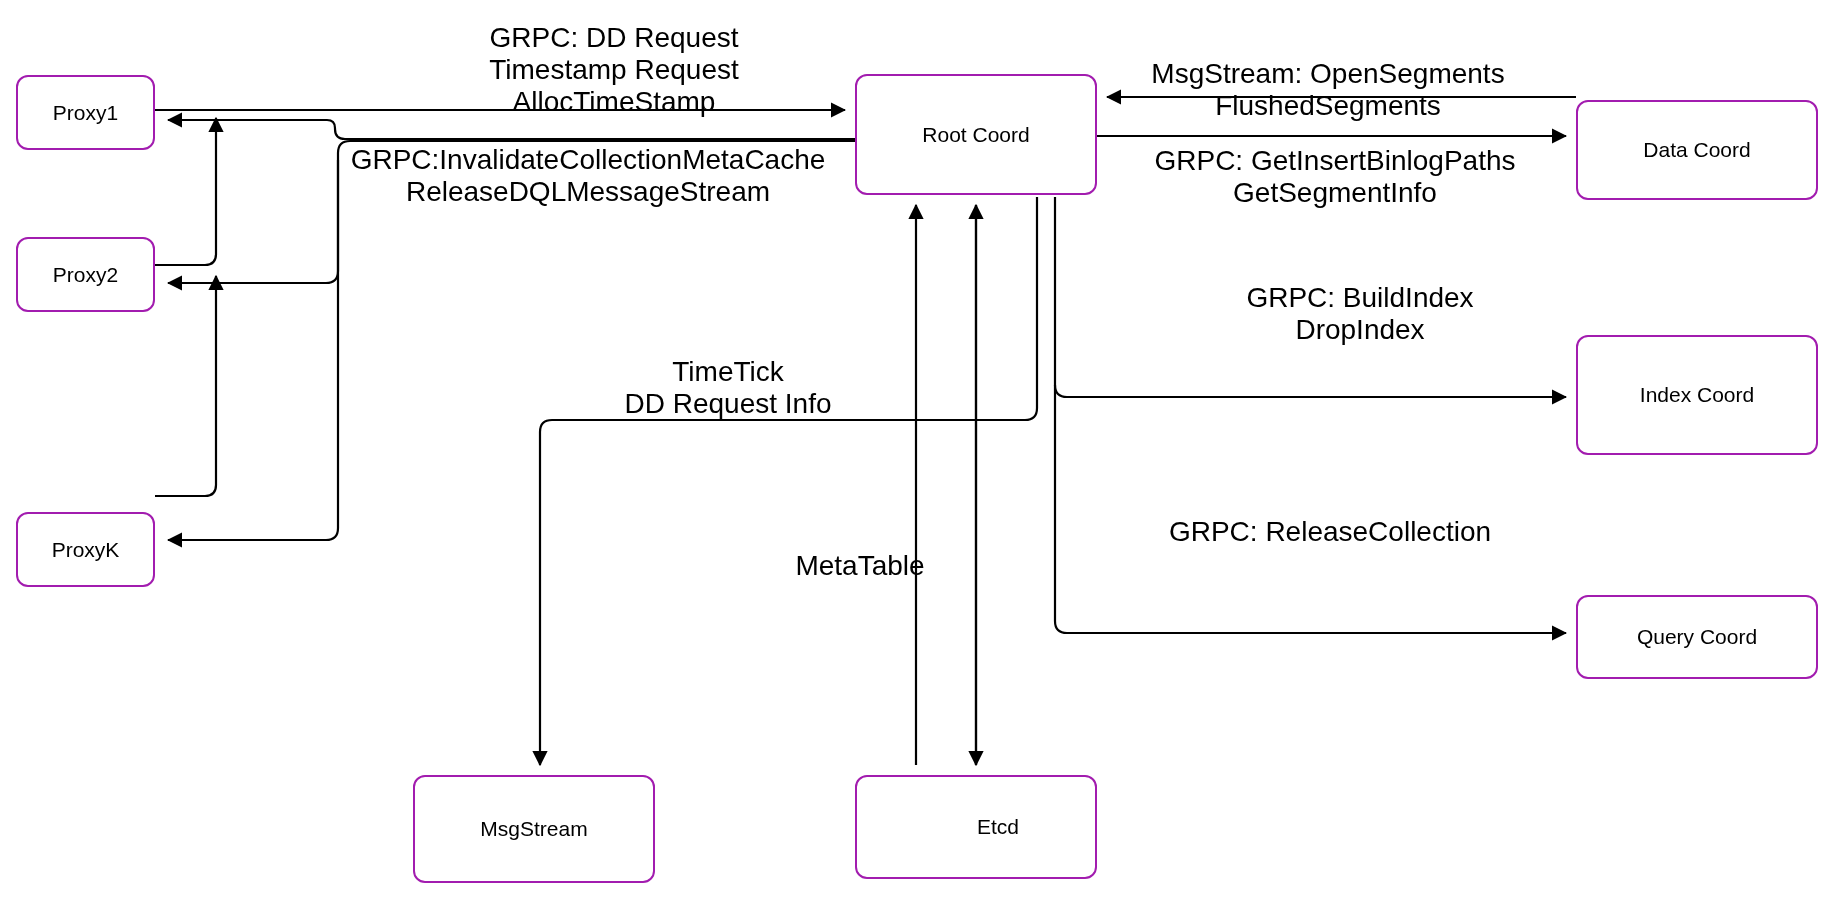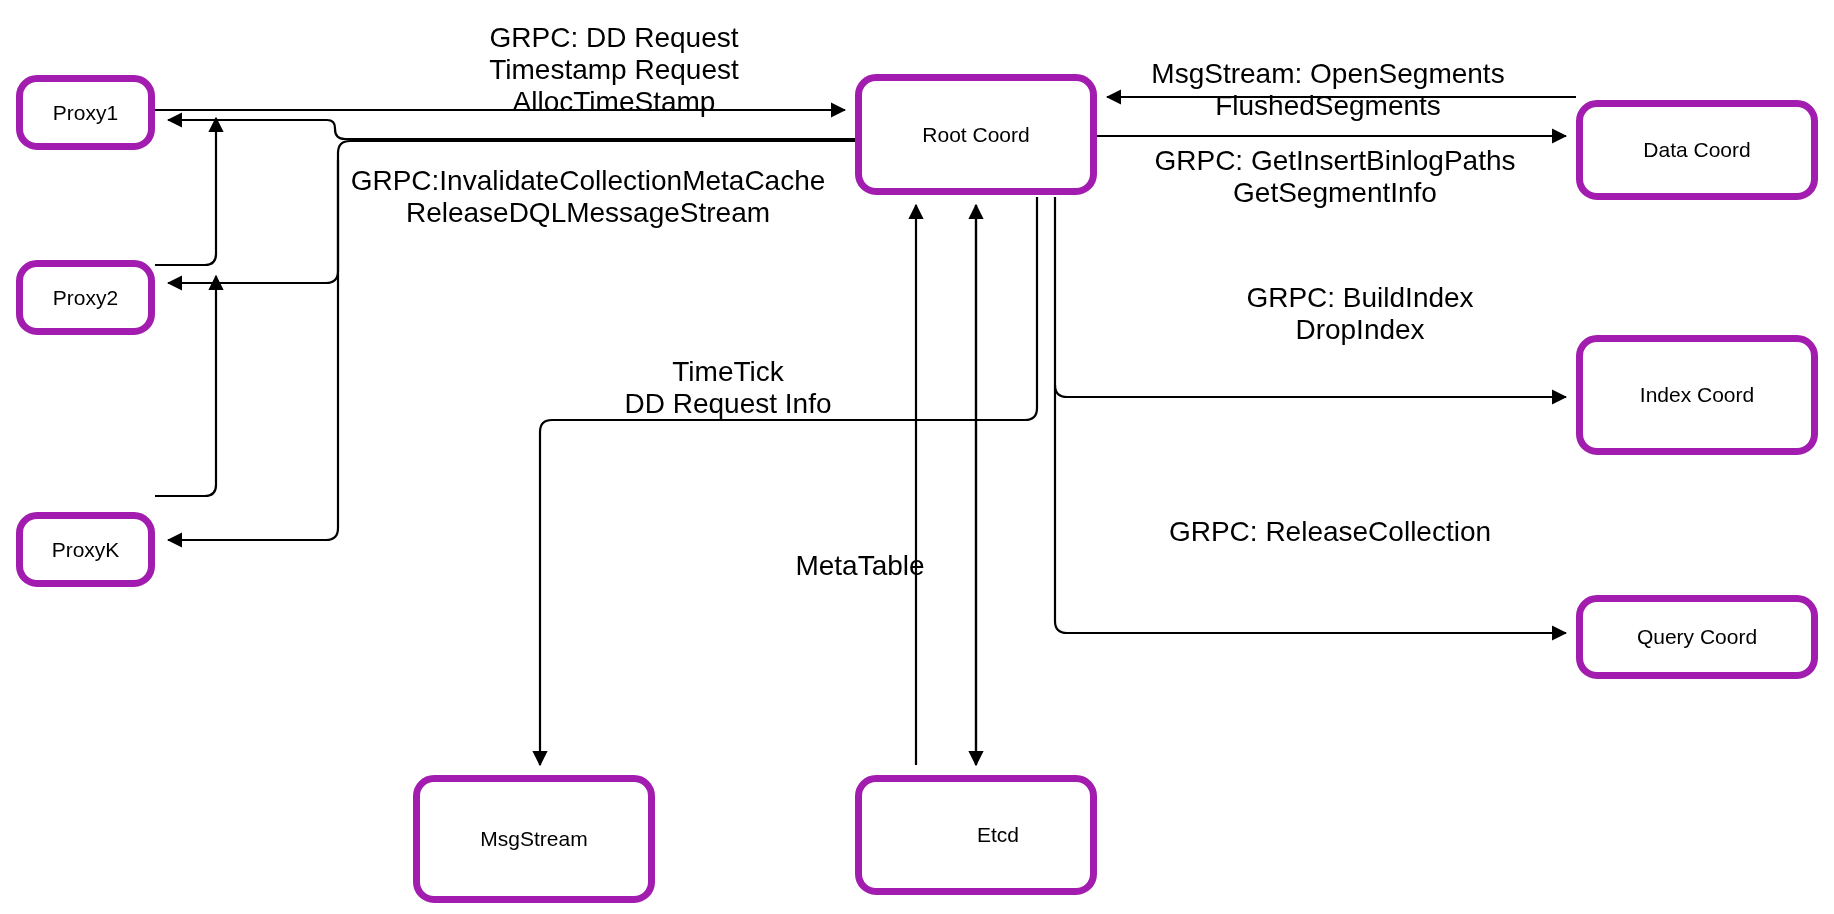--- a/index.html
+++ b/index.html
@@ -18,22 +18,22 @@
   #svg-layer {
     position: absolute;
     left: 0;
     top: 0;
     width: 1834px;
     height: 914px;
   }
   .node-box {
     position: absolute;
     box-sizing: border-box;
-    border: 7px solid #a21caf;
-    border-radius: 21px;
+    border: 2px solid #a21caf;
+    border-radius: 12px;
     background: #ffffff;
     display: flex;
     align-items: center;
     justify-content: center;
     z-index: 3;
   }
   .node-label {
     font-family: "Liberation Sans", sans-serif;
     font-size: 21px;
     color: #000000;
@@ -95,21 +95,21 @@
       <path d="M 976 205 L 976 765" marker-end="url(#arrow)"></path>
       <path d="M 976 765 L 976 205" marker-end="url(#arrow)"></path>
 
     </g>
   </svg>
 
   <div class="node-box" style="left:16px; top:75px; width:139px; height:75px;">
     <span class="node-label">Proxy1</span>
   </div>
 
-  <div class="node-box" style="left:16px; top:237px; width:139px; height:75px;margin-top:23px;">
+  <div class="node-box" style="left:16px; top:237px; width:139px; height:75px;">
     <span class="node-label">Proxy2</span>
   </div>
 
   <div class="node-box" style="left:16px; top:484px; width:139px; height:75px;margin-top:28px;">
     <span class="node-label">ProxyK</span>
   </div>
 
   <div class="node-box" style="left:855px; top:74px; width:242px; height:121px;justify-content:center;">
     <span class="node-label">Root Coord</span>
   </div>
@@ -119,33 +119,33 @@
   </div>
 
   <div class="node-box" style="left:1576px; top:335px; width:242px; height:120px;">
     <span class="node-label">Index Coord</span>
   </div>
 
   <div class="node-box" style="left:1576px; top:595px; width:242px; height:84px;">
     <span class="node-label">Query Coord</span>
   </div>
 
-  <div class="node-box" style="left:413px; top:775px; width:242px; height:128px;">
+  <div class="node-box" style="left:413px; top:775px; width:242px; height:108px;">
     <span class="node-label">MsgStream</span>
   </div>
 
-  <div class="node-box" style="left:855px; top:775px; width:242px; height:120px;padding-left:44px;">
+  <div class="node-box" style="left:855px; top:775px; width:242px; height:104px;padding-left:44px;">
     <span class="node-label">Etcd</span>
   </div>
 
   <div class="edge-label center" style="left:614px; top:22px;">GRPC: DD Request
 Timestamp Request
 AllocTimeStamp</div>
 
-  <div class="edge-label center" style="left:588px; top:144px;margin-top:21px;">GRPC:InvalidateCollectionMetaCache
+  <div class="edge-label center" style="left:588px; top:144px;">GRPC:InvalidateCollectionMetaCache
 ReleaseDQLMessageStream</div>
 
   <div class="edge-label center" style="left:1328px; top:16px;margin-top:42px;">MsgStream: OpenSegments
 FlushedSegments</div>
 
   <div class="edge-label center" style="left:1335px; top:145px;">GRPC: GetInsertBinlogPaths
 GetSegmentInfo</div>
 
   <div class="edge-label center" style="left:1360px; top:282px;">GRPC: BuildIndex
 DropIndex</div>

